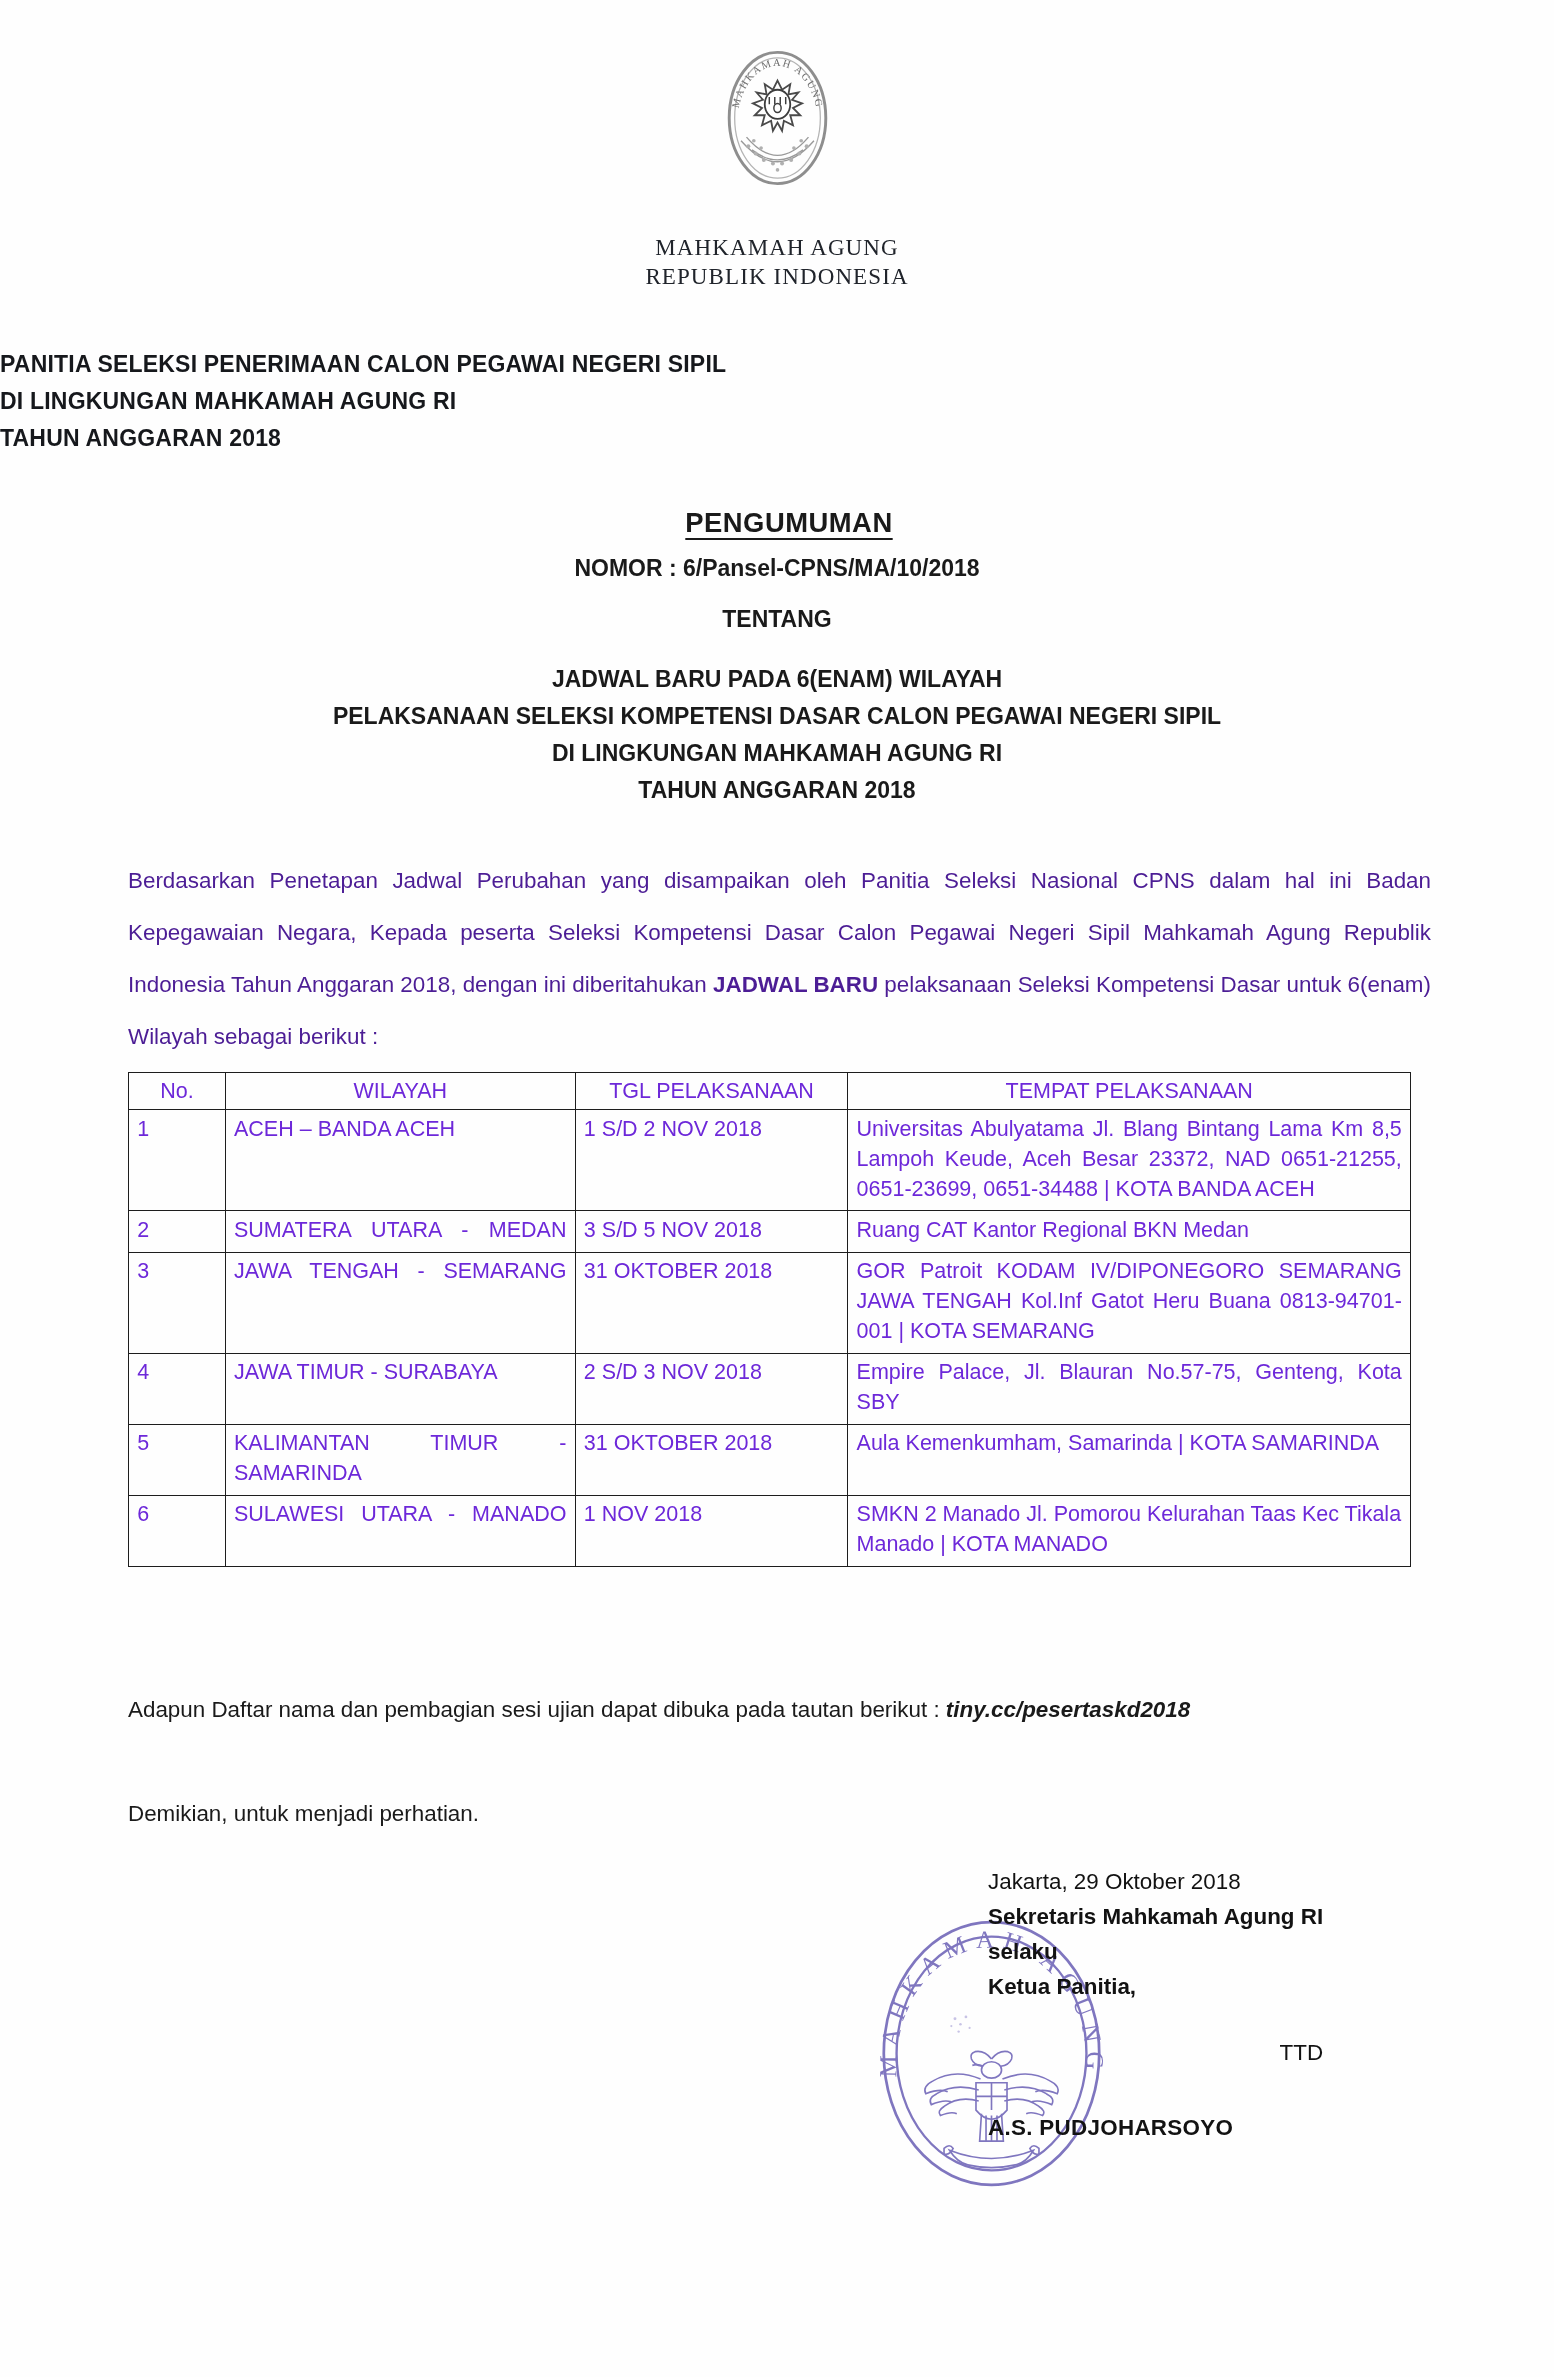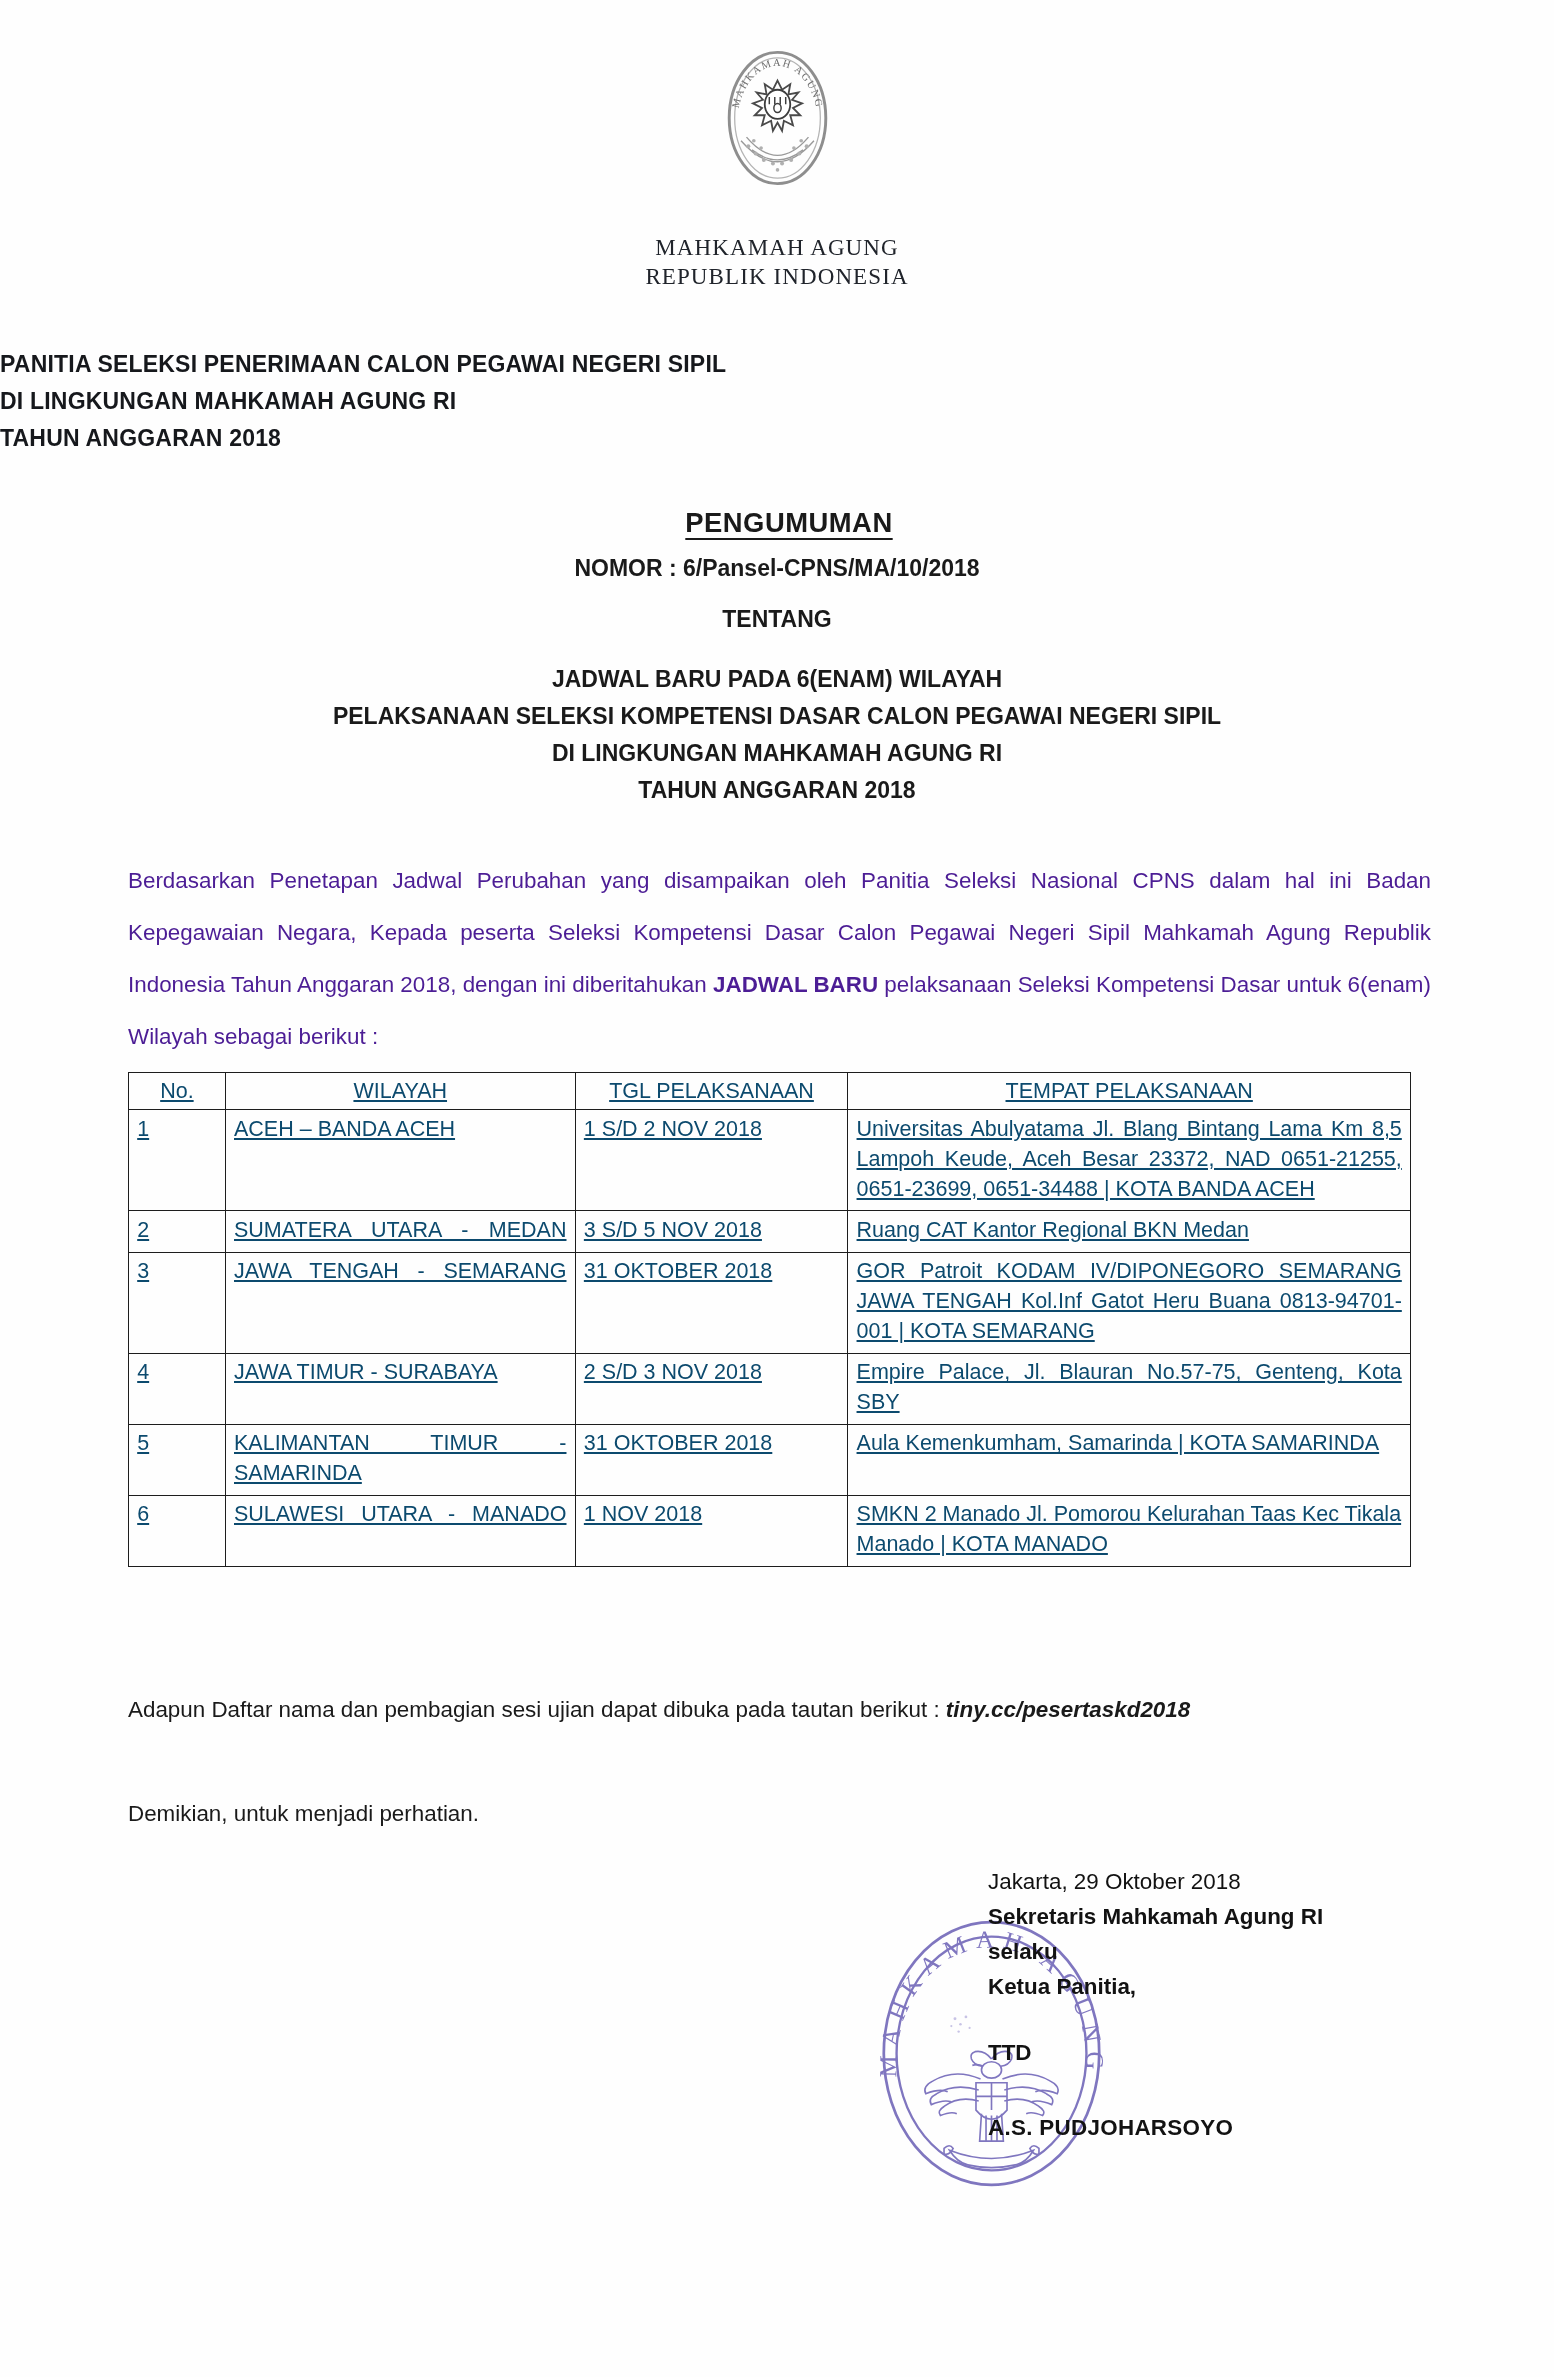--- a/index.html
+++ b/index.html
@@ -116,22 +116,21 @@
   .body-par b { font-weight: bold; }
 
   
   .tbl {
     position: absolute;
     left: 128px;
     top: 1072px;
     width: 1283px;
     border-collapse: collapse;
     font-size: 21.5px;
-    color: #0c4a6e;
-    text-decoration: underline;
+    color: #6d28d9;
   }
   .tbl td, .tbl th {
     border: 1.5px solid #1d1d1d;
     padding: 3.7px 8.2px 6.4px 8.2px;
     vertical-align: top;
     line-height: 30px;
     font-weight: normal;
   }
   .tbl thead th {
     text-align: center;
@@ -172,21 +171,21 @@
     left: 988px;
     top: 1864px;
     font-size: 22.4px;
     line-height: 35px;
     color: #121212;
     z-index: 3;
   }
   .sign .place { font-weight: normal; }
   .sign .b { font-weight: bold; }
   .sign .gap { height: 31px; }
-  .sign .ttd { font-weight: bold; }
+  .sign .ttd { font-weight: normal; text-align: right; }
   .sign .gap2 { height: 40px; }
   .sign .name { font-weight: bold; letter-spacing: 0.3px; }
 
   
   .stamp {
     position: absolute;
     left: 871px;
     top: 1911px;
     width: 241px;
     height: 285px;

